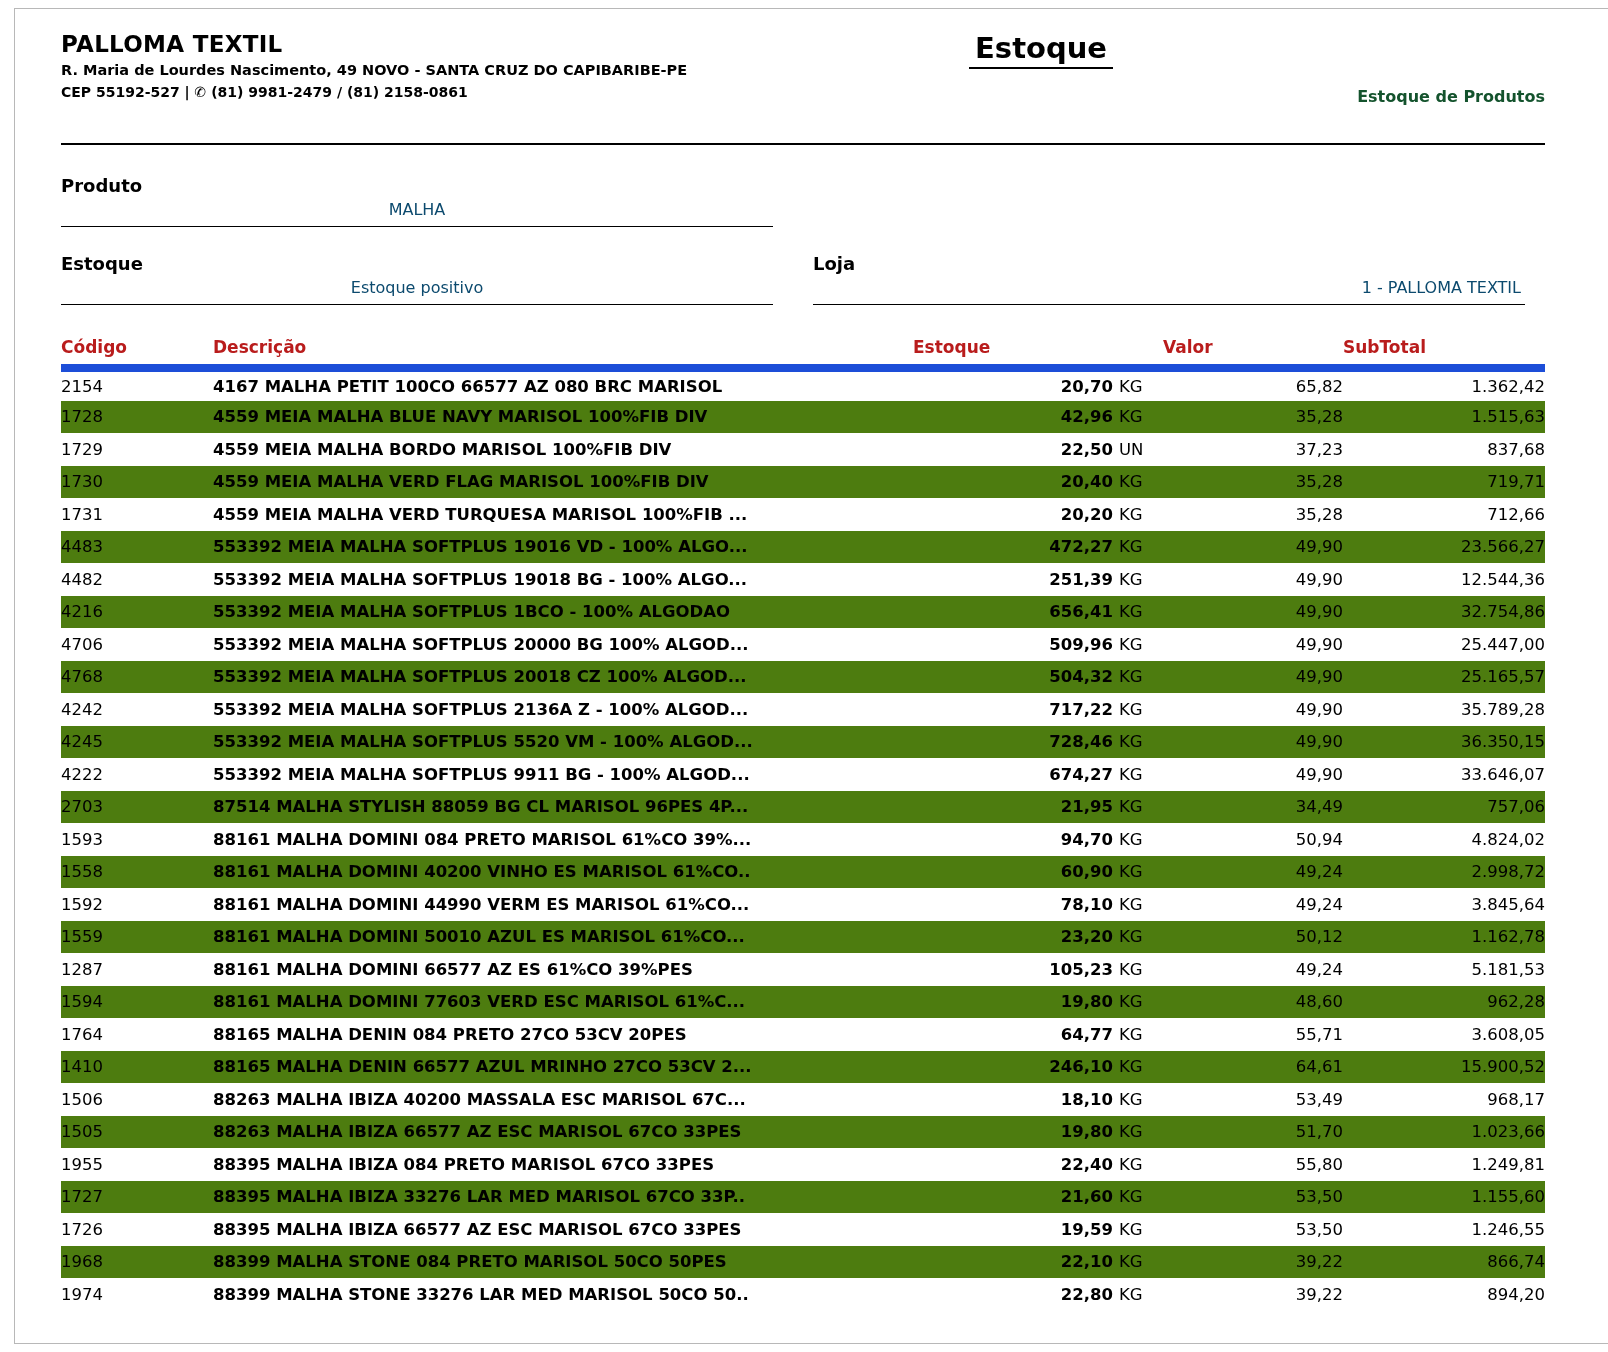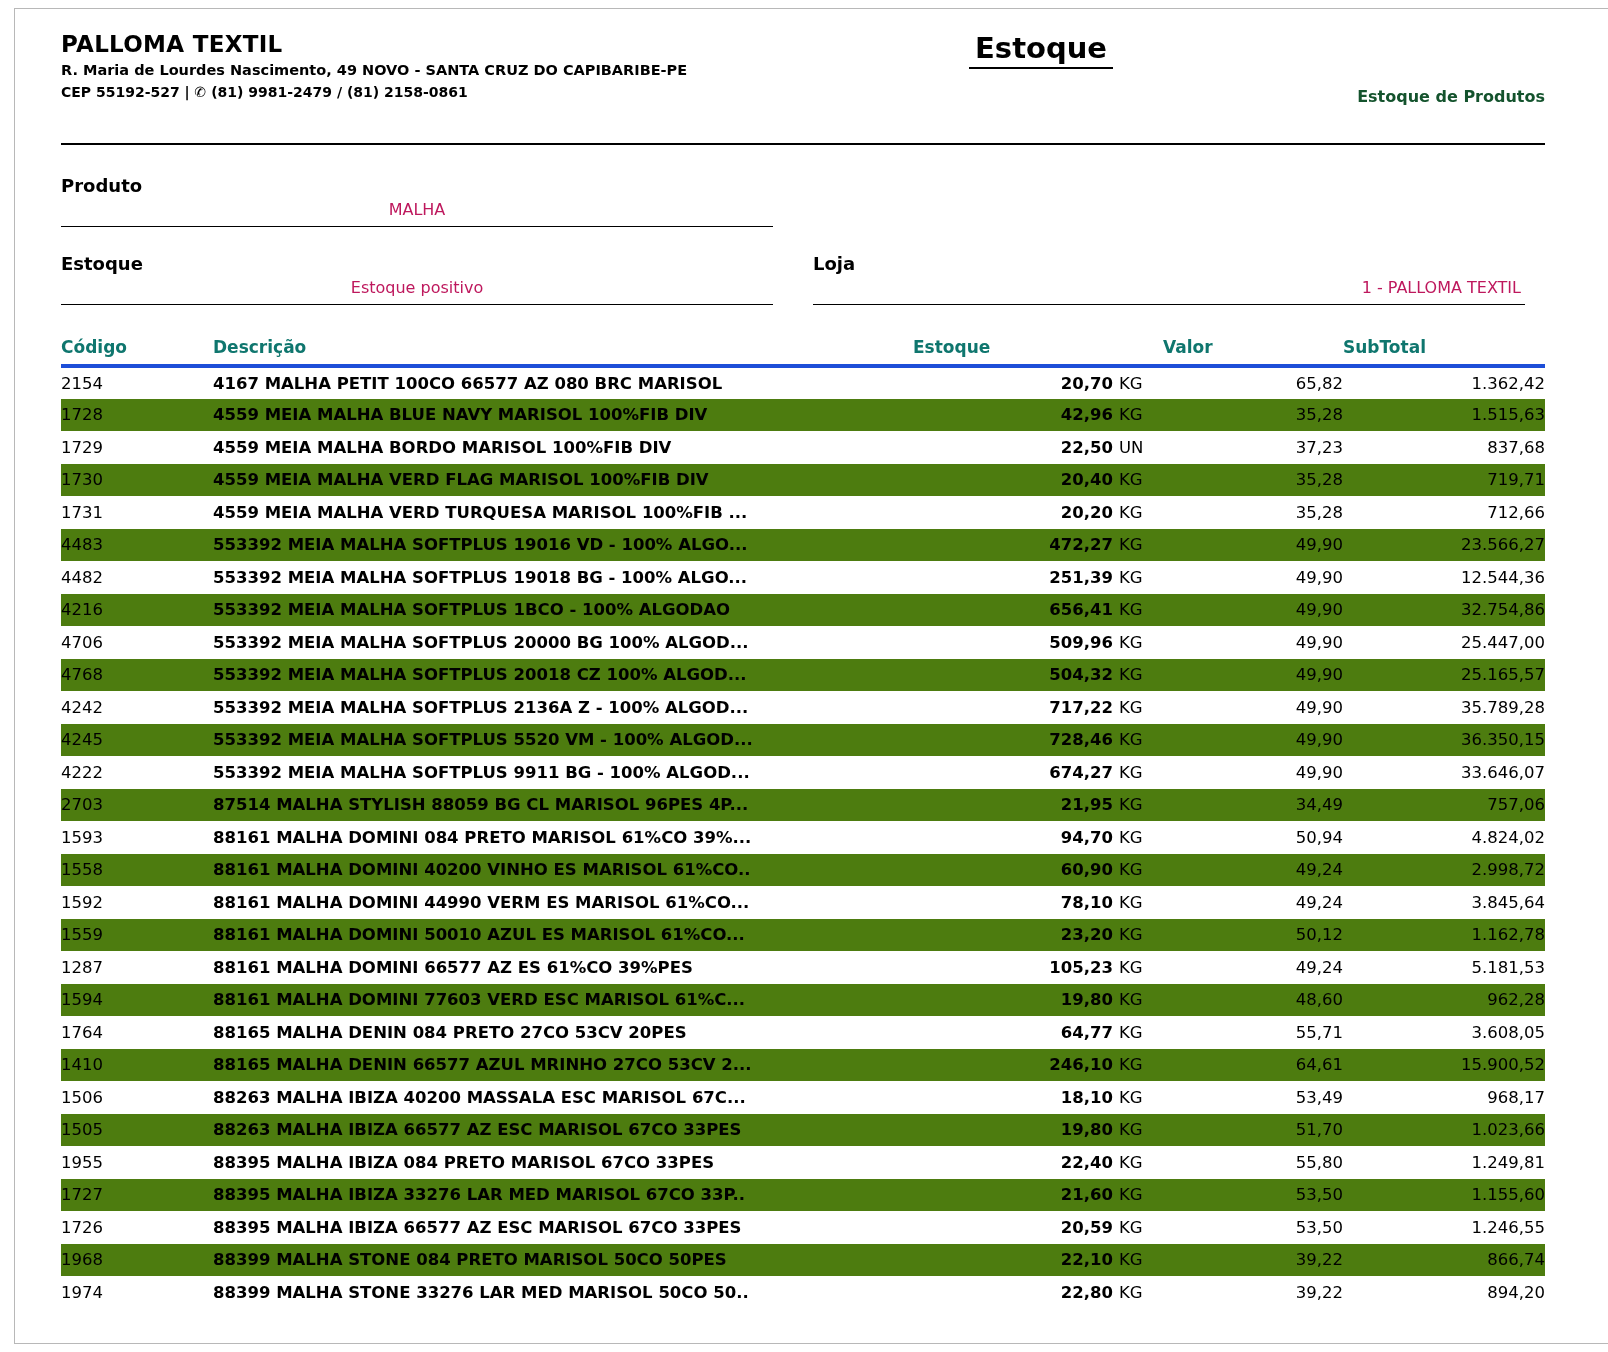--- a/index.html
+++ b/index.html
@@ -101,21 +101,21 @@
     position: relative;
   }
   .filter-label {
     font-size: 18px;
     font-weight: bold;
     color: #000000;
     margin-bottom: 4px;
   }
   .filter-value {
     font-size: 16px;
-    color: #be185d;
+    color: #0c4a6e;
     text-align: center;
     padding-bottom: 4px;
     border-bottom: 1px solid #000;
     min-height: 22px;
   }
   .filter-produto { width: 712px; }
   .filter-produto .filter-value { text-align: center; }
   .filter-estoque { width: 712px; }
   .filter-estoque .filter-value { text-align: center; }
   .filter-loja { width: 712px; }
@@ -127,23 +127,23 @@
     margin-top: 32px;
   }
   table.stock {
     border-collapse: collapse;
     width: 1484px;
     table-layout: fixed;
   }
   table.stock thead th {
     font-size: 17px;
     font-weight: bold;
-    color: #0f766e;
+    color: #b91c1c;
     padding: 0 0 7px 0;
-    border-bottom: 4px solid #1d4ed8;
+    border-bottom: 8px solid #1d4ed8;
     text-align: left;
     vertical-align: bottom;
   }
   th.c-codigo { width: 152px; padding-left: 8px; }
   th.c-desc   { width: 700px; padding-left: 8px; }
   th.c-est    { width: 250px; text-align: right; padding-right: 60px;}
   th.c-val    { width: 180px; text-align: right; padding-right: 10px; }
   th.c-sub    { width: 202px; text-align: right; padding-right: 8px; }
 
   table.stock tbody tr { height: 32.5px; }
@@ -391,21 +391,21 @@
               <tr class="alt">
                 <td class="c-codigo">1727</td>
                 <td class="c-desc">88395 MALHA IBIZA 33276 LAR MED MARISOL 67CO 33P..</td>
                 <td class="c-est"><span>21,60</span><span class="unit">KG</span></td>
                 <td class="c-val">53,50</td>
                 <td class="c-sub">1.155,60</td>
               </tr>
               <tr>
                 <td class="c-codigo">1726</td>
                 <td class="c-desc">88395 MALHA IBIZA 66577 AZ ESC MARISOL 67CO 33PES</td>
-                <td class="c-est"><span>20,59</span><span class="unit">KG</span></td>
+                <td class="c-est"><span>19,59</span><span class="unit">KG</span></td>
                 <td class="c-val">53,50</td>
                 <td class="c-sub">1.246,55</td>
               </tr>
               <tr class="alt">
                 <td class="c-codigo">1968</td>
                 <td class="c-desc">88399 MALHA STONE 084 PRETO MARISOL 50CO 50PES</td>
                 <td class="c-est"><span>22,10</span><span class="unit">KG</span></td>
                 <td class="c-val">39,22</td>
                 <td class="c-sub">866,74</td>
               </tr>

